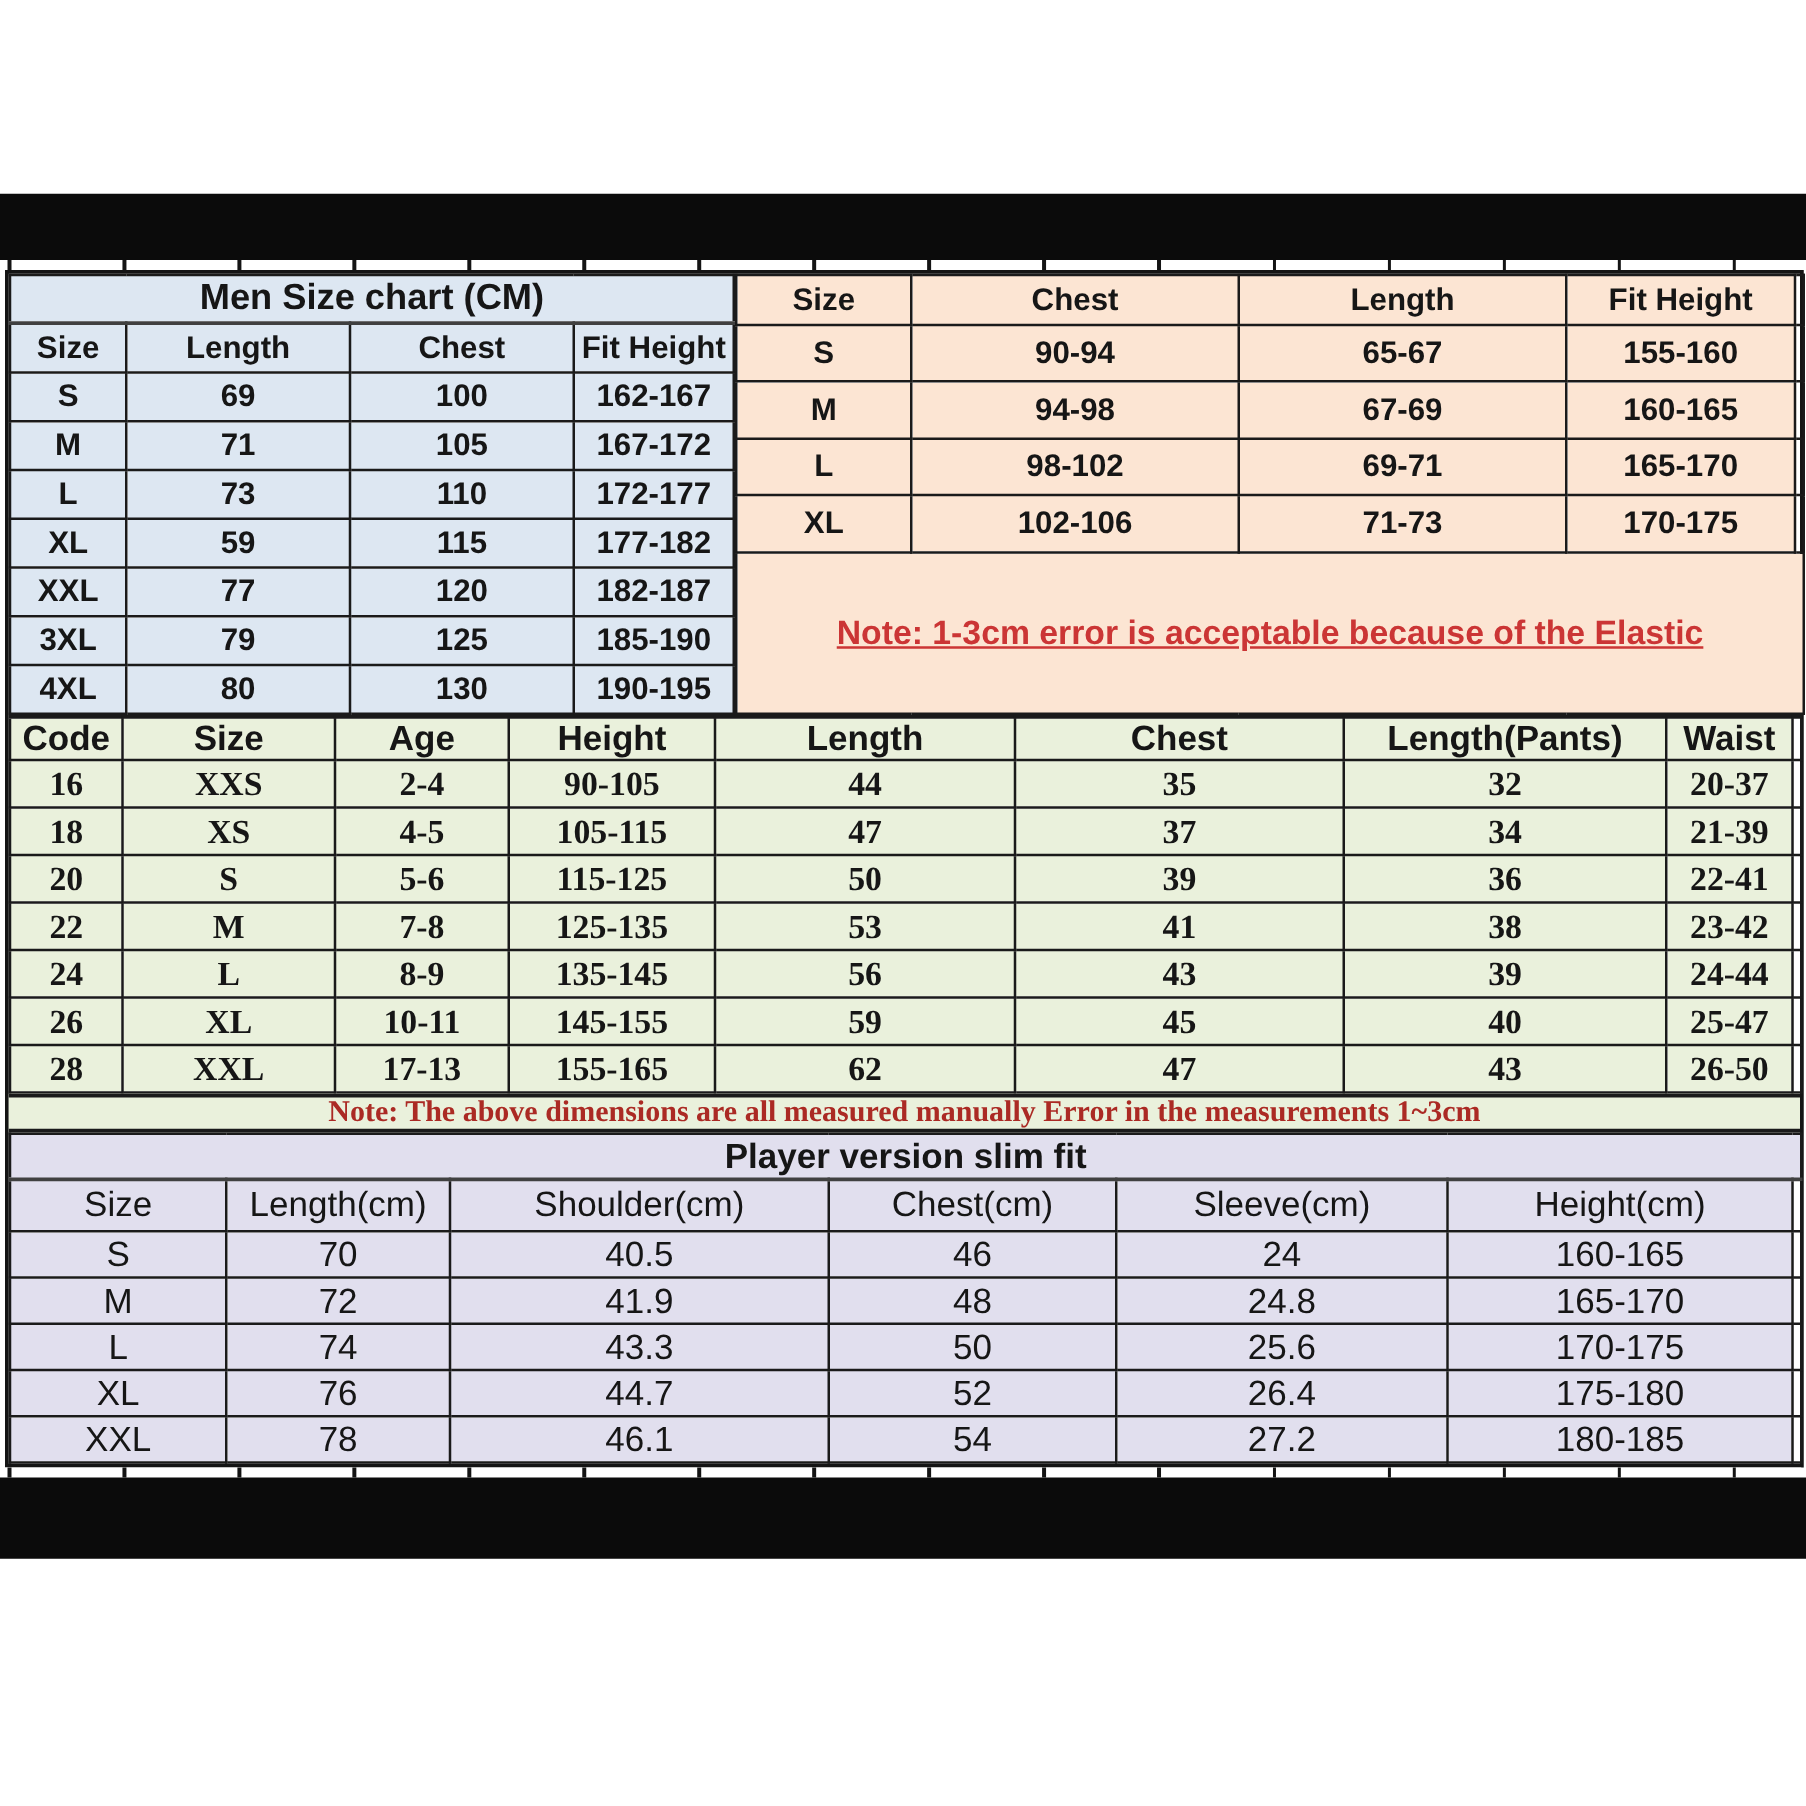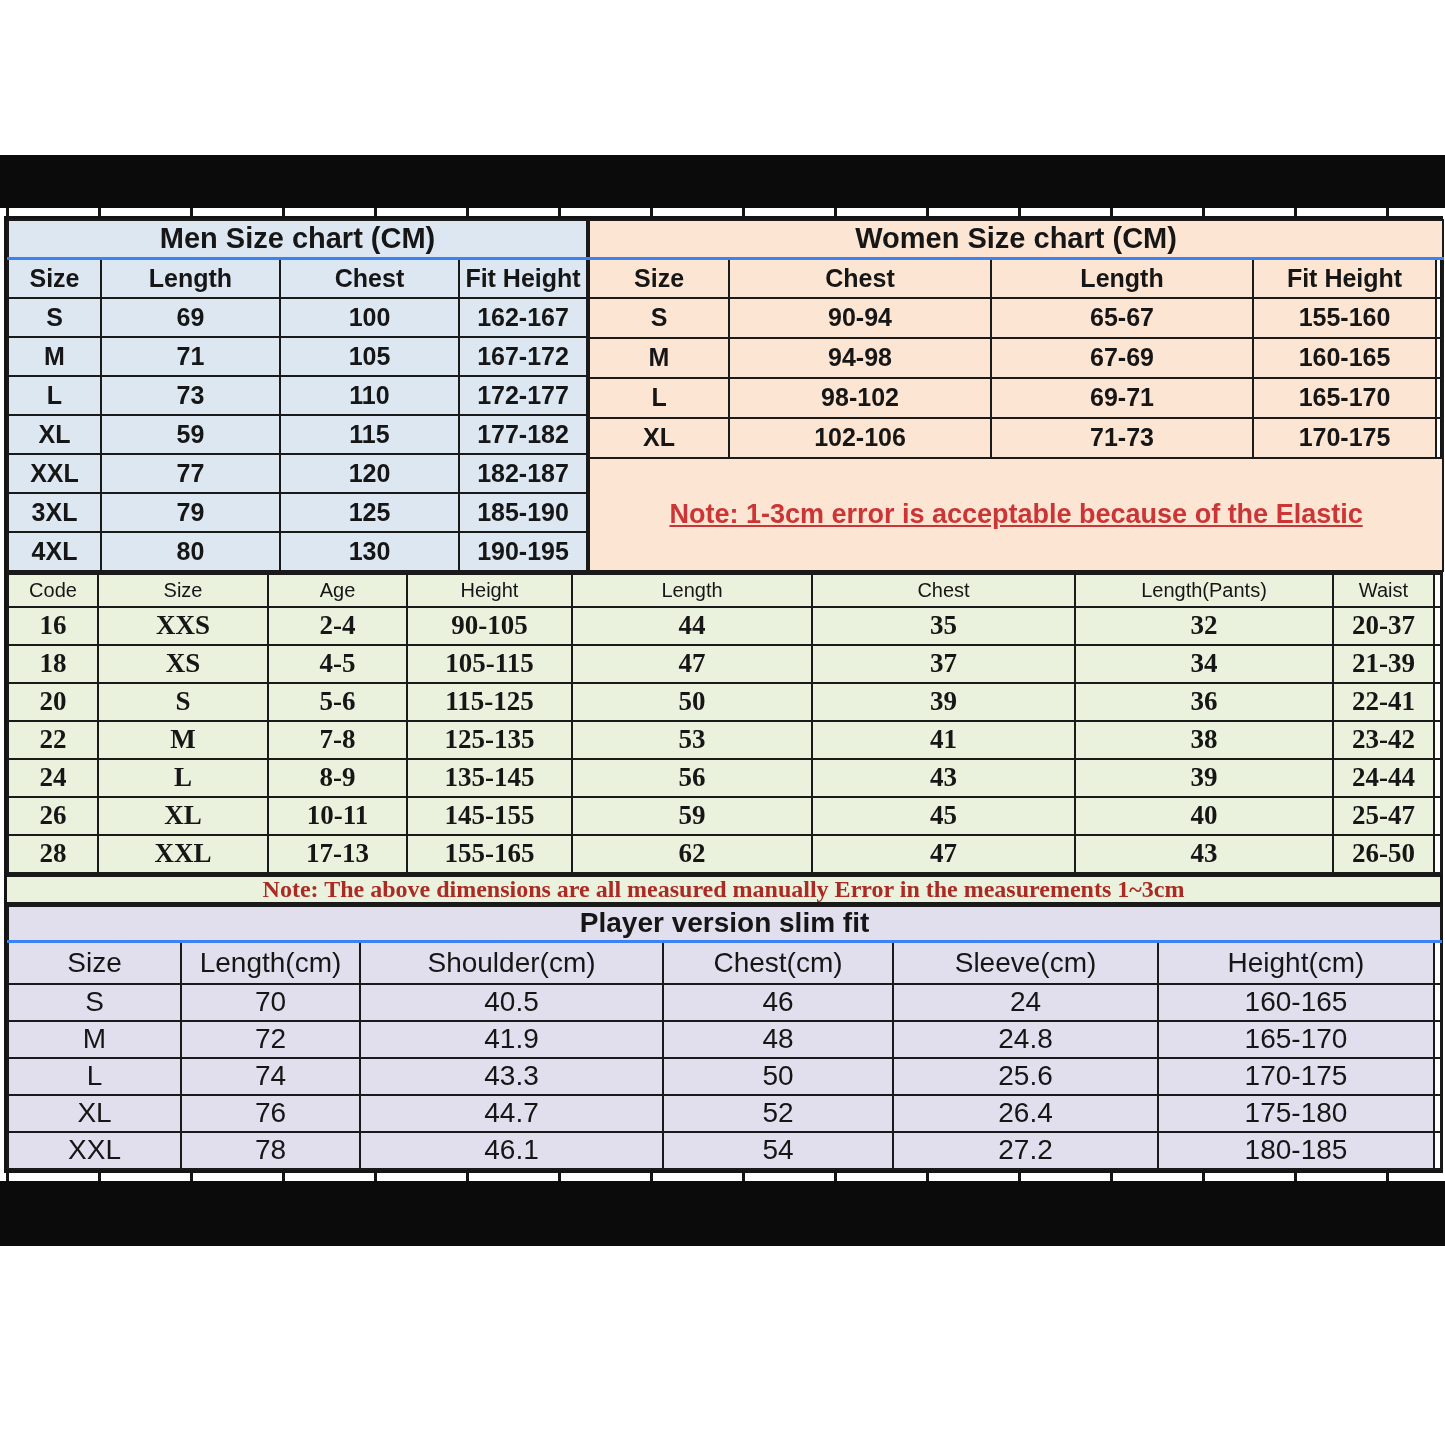--- a/index.html
+++ b/index.html
@@ -27,29 +27,29 @@
   }
   .top-section{display:flex;}
   .men-table{width:579px;}
   .women-table{width:854px;}
   .kids-table,.player-table{width:1433px;}
   .men-table th,.men-table td{background:var(--men-bg);}
   .women-table th,.women-table td{background:var(--women-bg);}
   .kids-table th,.kids-table td{background:var(--kids-bg);}
   .player-table th,.player-table td{background:var(--player-bg);}
   tr.title-row{height:38px;}
-  tr.title-row th{font-size:29px;font-weight:700;border-bottom:3px solid #3b82f6;}
+  tr.title-row th{font-size:29px;font-weight:700;border-bottom:3px solid #404040;}
   .kids-table tr.title-row{height:34px;}
   .player-table tr.title-row{height:36px;}
   .player-table tr.title-row th{font-size:28px;}
   tr.hdr{height:40px;}
   .men-table tr.hdr th,.women-table tr.hdr th{font-size:25px;font-weight:700;}
   .men-table td,.women-table td{font-size:25px;font-weight:700;height:37px;}
   .kids-table tr.hdr{height:33px;}
-  .kids-table tr.hdr th{font-size:20px;font-weight:400;}
+  .kids-table tr.hdr th{font-size:28px;font-weight:700;}
   .kids-table td{
     font-family:"Liberation Serif",serif;font-size:27px;font-weight:700;height:36px;
   }
   .player-table tr.hdr{height:42px;}
   .player-table tr.hdr th{font-size:28px;font-weight:400;}
   .player-table td{font-size:28px;font-weight:400;height:35px;}
   tr.women-note-row{height:111px;}
   .women-note{
     font-size:27px;font-weight:700;text-decoration:underline;
     color:var(--women-note-color);
@@ -144,23 +144,20 @@
 
     <table class="women-table">
       <colgroup>
         <col style="width:140px">
           <col style="width:262px">
           <col style="width:262px">
           <col style="width:183px">
           <col style="width:7px">
       </colgroup>
       <thead>
-        <tr class="title-row">
-          <th colspan="5">Women Size chart (CM)</th>
-        </tr>
         <tr class="hdr" id="women-head">
             <th>Size</th>
             <th>Chest</th>
             <th>Length</th>
             <th>Fit Height</th>
             <th class="sliver"></th>
           </tr>
       </thead>
       <tbody id="women-body">
           <tr>

